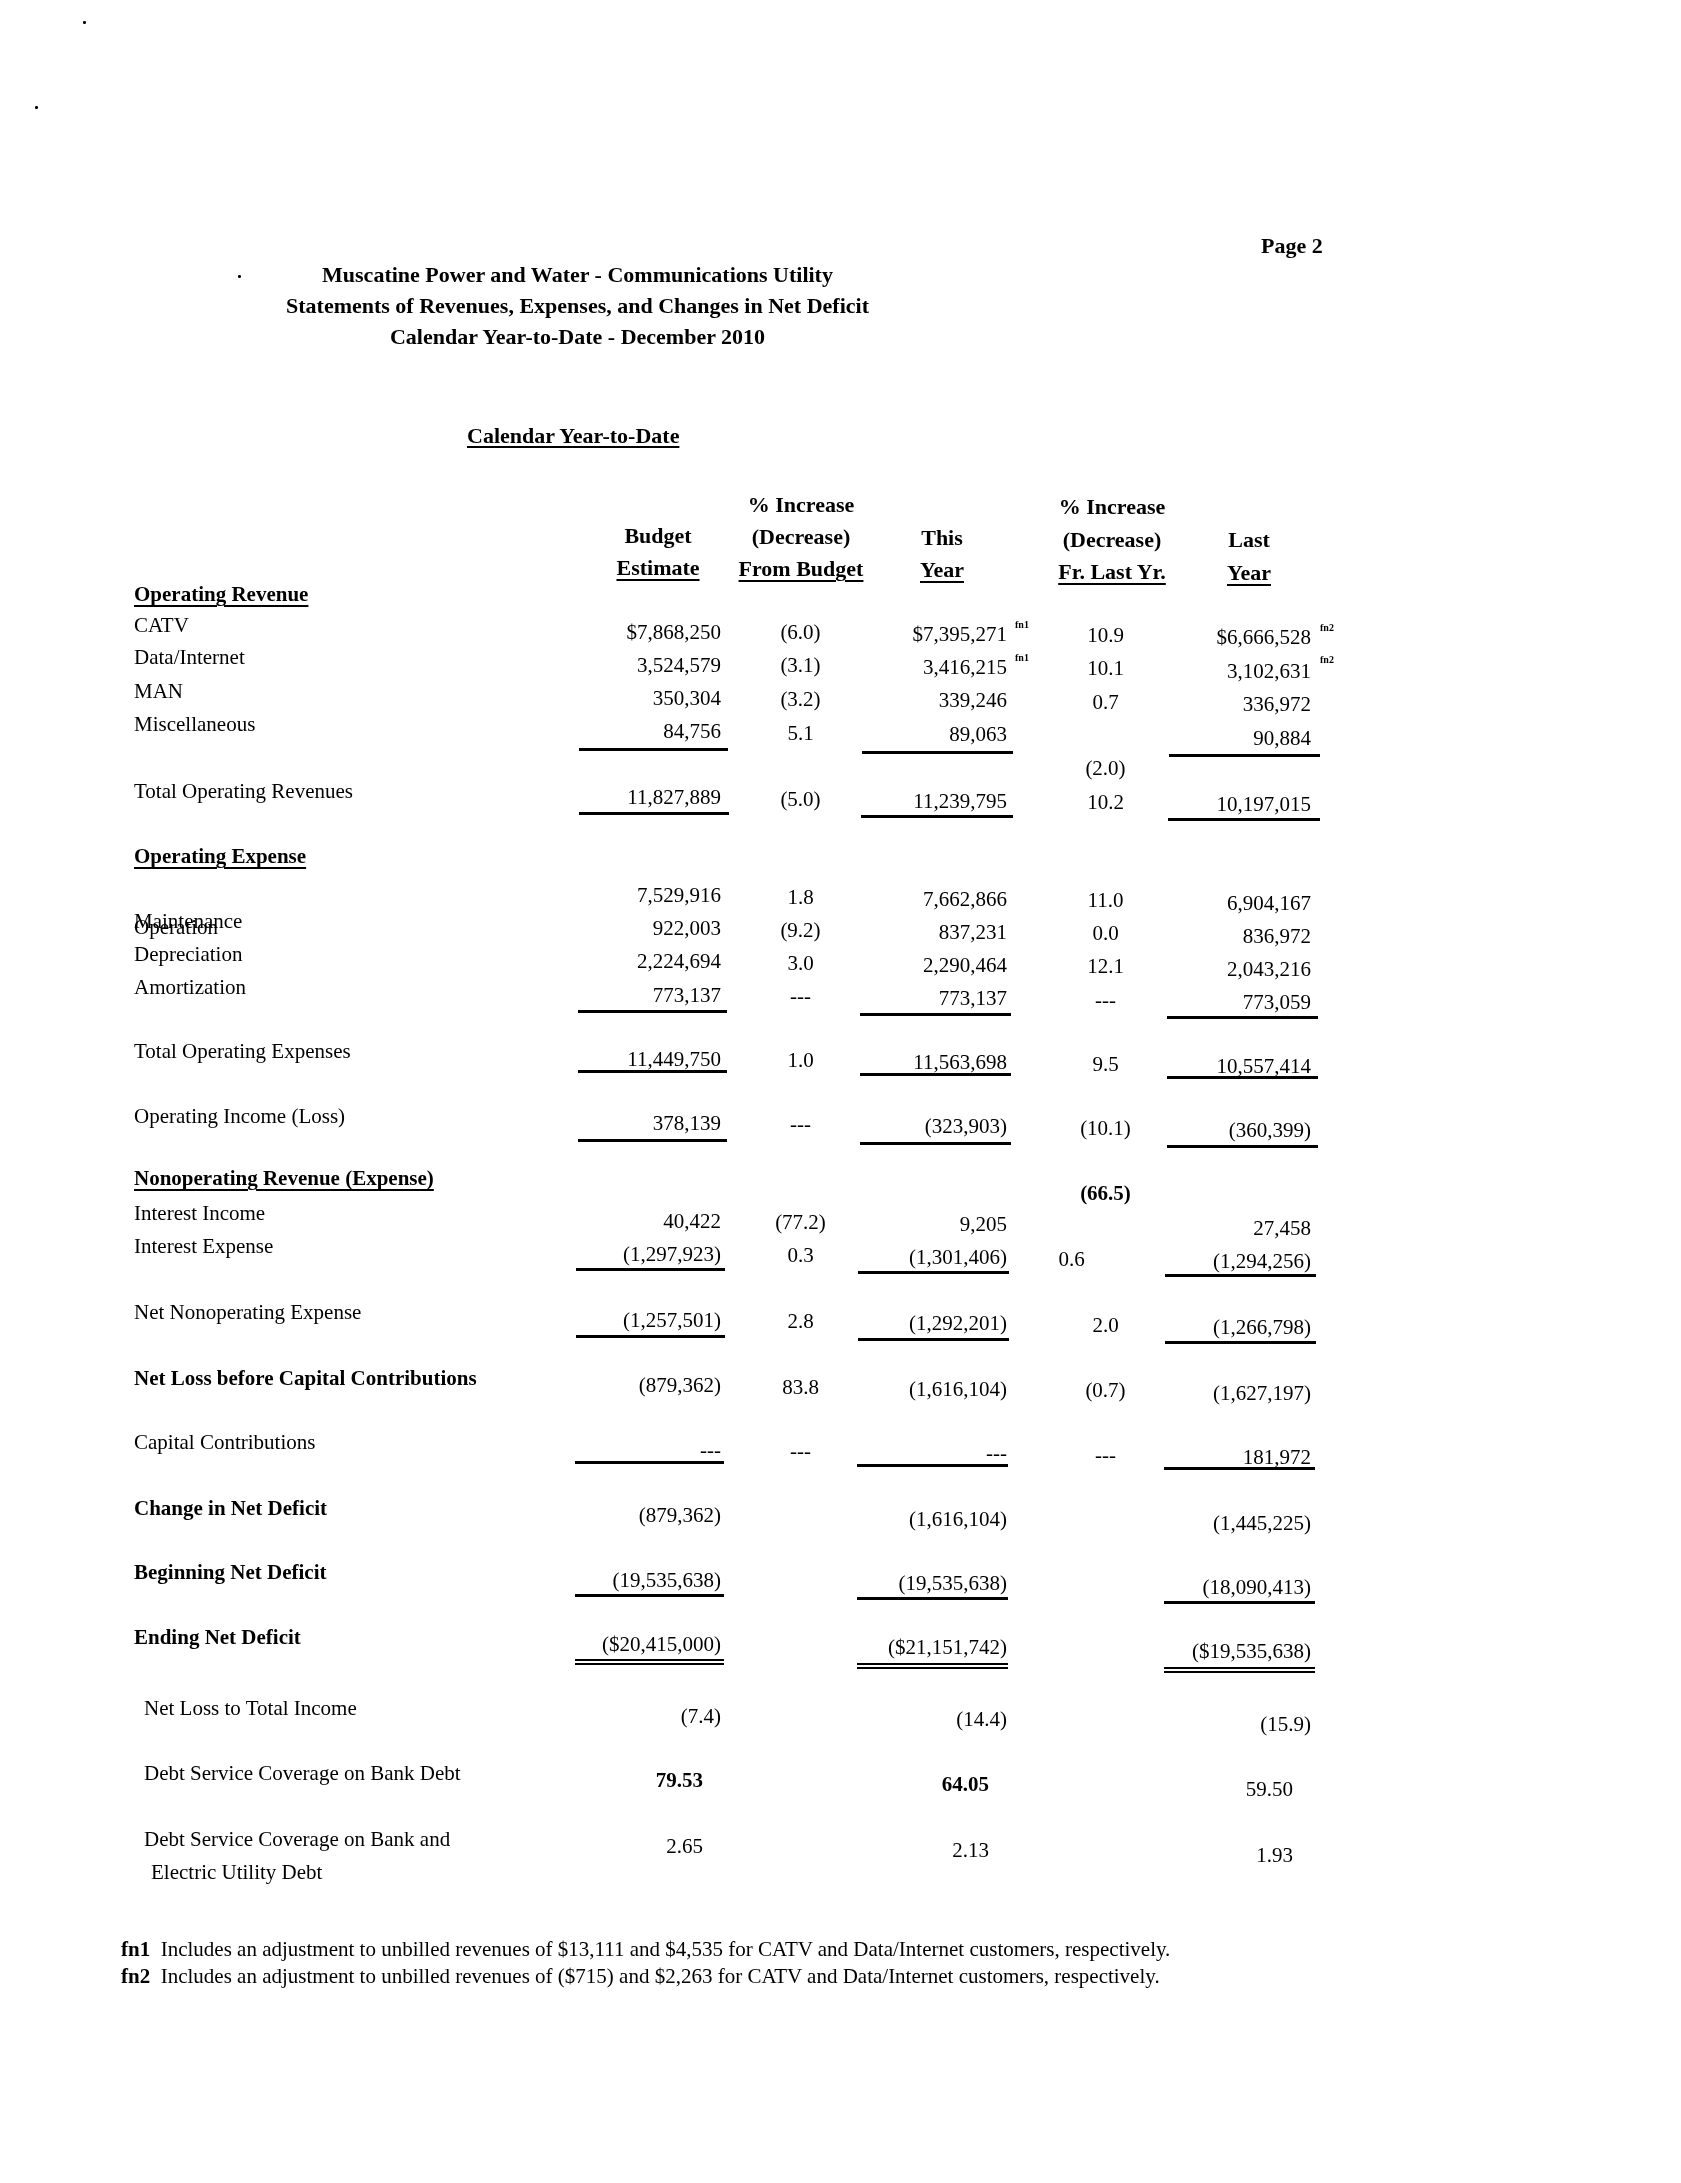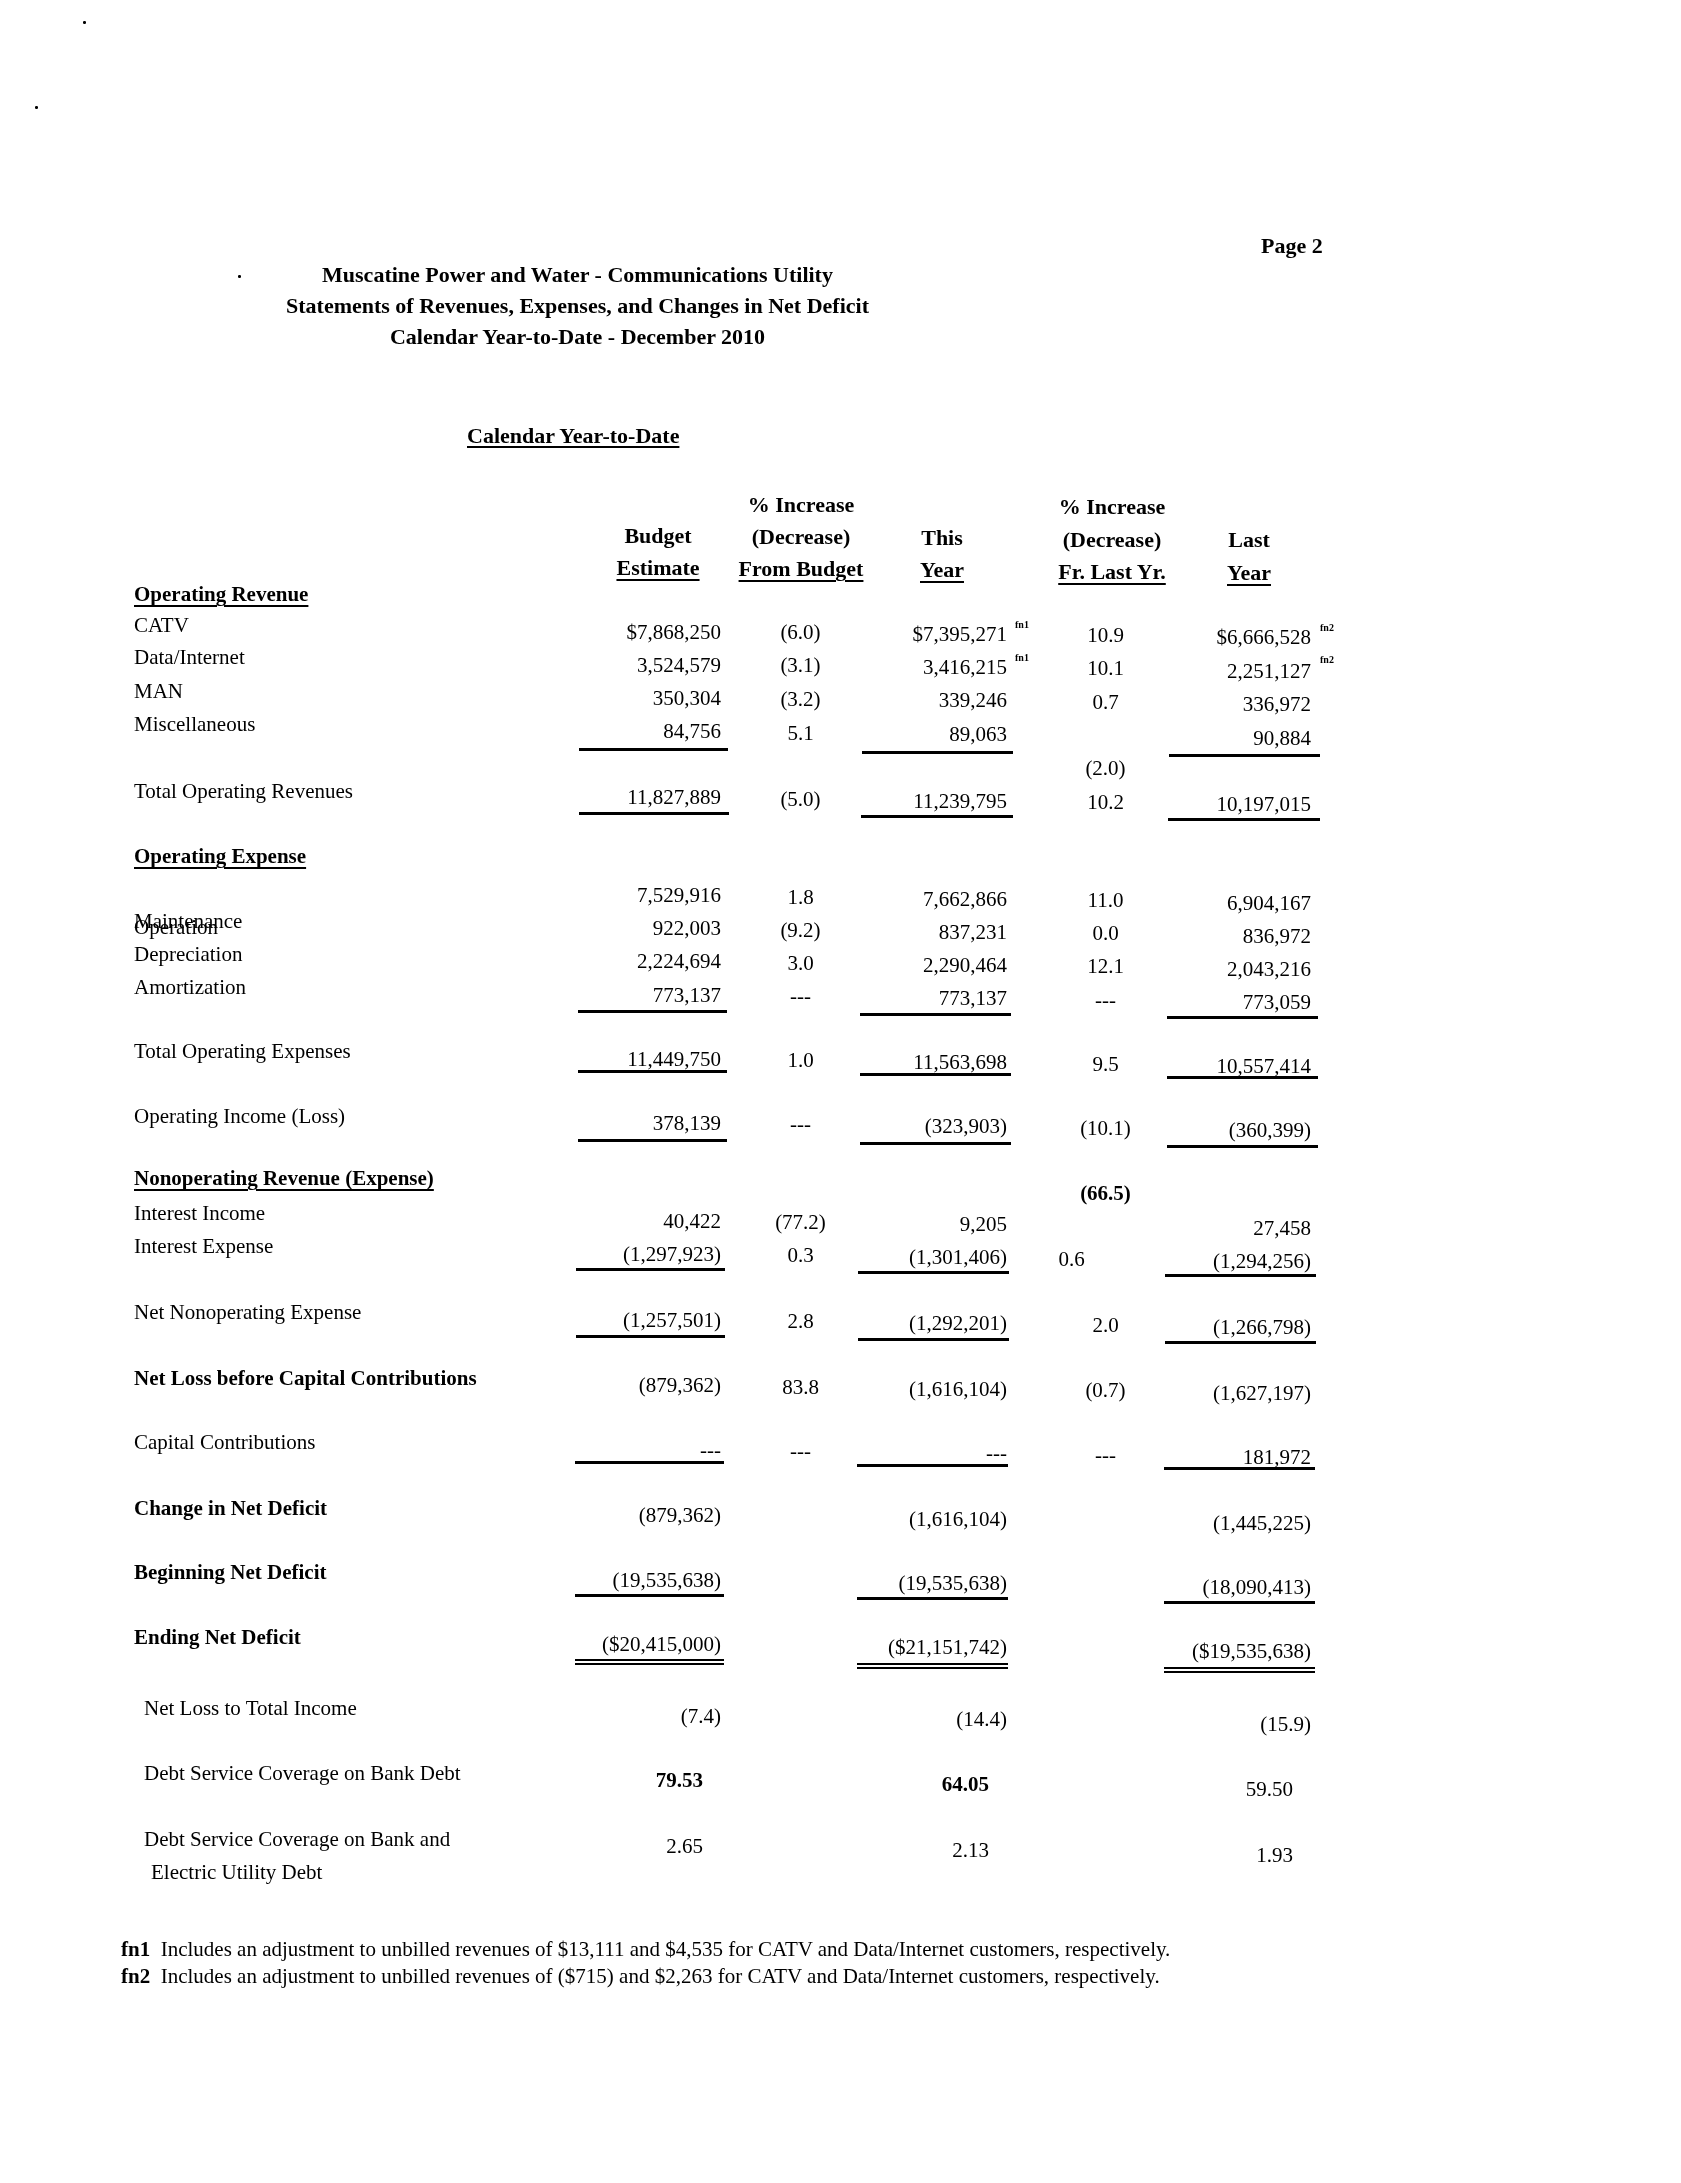--- a/index.html
+++ b/index.html
@@ -68,21 +68,21 @@
 <div class="abs pct" style="left:1056px; top:623px;">10.9</div>
 <div class="abs num" style="left:1113px; top:625px;">$6,666,528</div>
 <div class="abs sup" style="left:1320px; top:622px;">fn2</div>
 
 <div class="abs label" style="top:645px;">Data/Internet</div>
 <div class="abs num" style="left:523px; top:653px;">3,524,579</div>
 <div class="abs pct" style="left:751px; top:653px;">(3.1)</div>
 <div class="abs num" style="left:809px; top:655px;">3,416,215</div>
 <div class="abs sup" style="left:1015px; top:652px;">fn1</div>
 <div class="abs pct" style="left:1056px; top:656px;">10.1</div>
-<div class="abs num" style="left:1113px; top:659px;">2,251,127</div>
+<div class="abs num" style="left:1113px; top:659px;">3,102,631</div>
 <div class="abs sup" style="left:1320px; top:654px;">fn2</div>
 
 <div class="abs label" style="top:679px;">MAN</div>
 <div class="abs num" style="left:523px; top:686px;">350,304</div>
 <div class="abs pct" style="left:751px; top:687px;">(3.2)</div>
 <div class="abs num" style="left:809px; top:688px;">339,246</div>
 <div class="abs pct" style="left:1056px; top:690px;">0.7</div>
 <div class="abs num" style="left:1113px; top:692px;">336,972</div>
 
 <div class="abs label" style="top:712px;">Miscellaneous</div>

